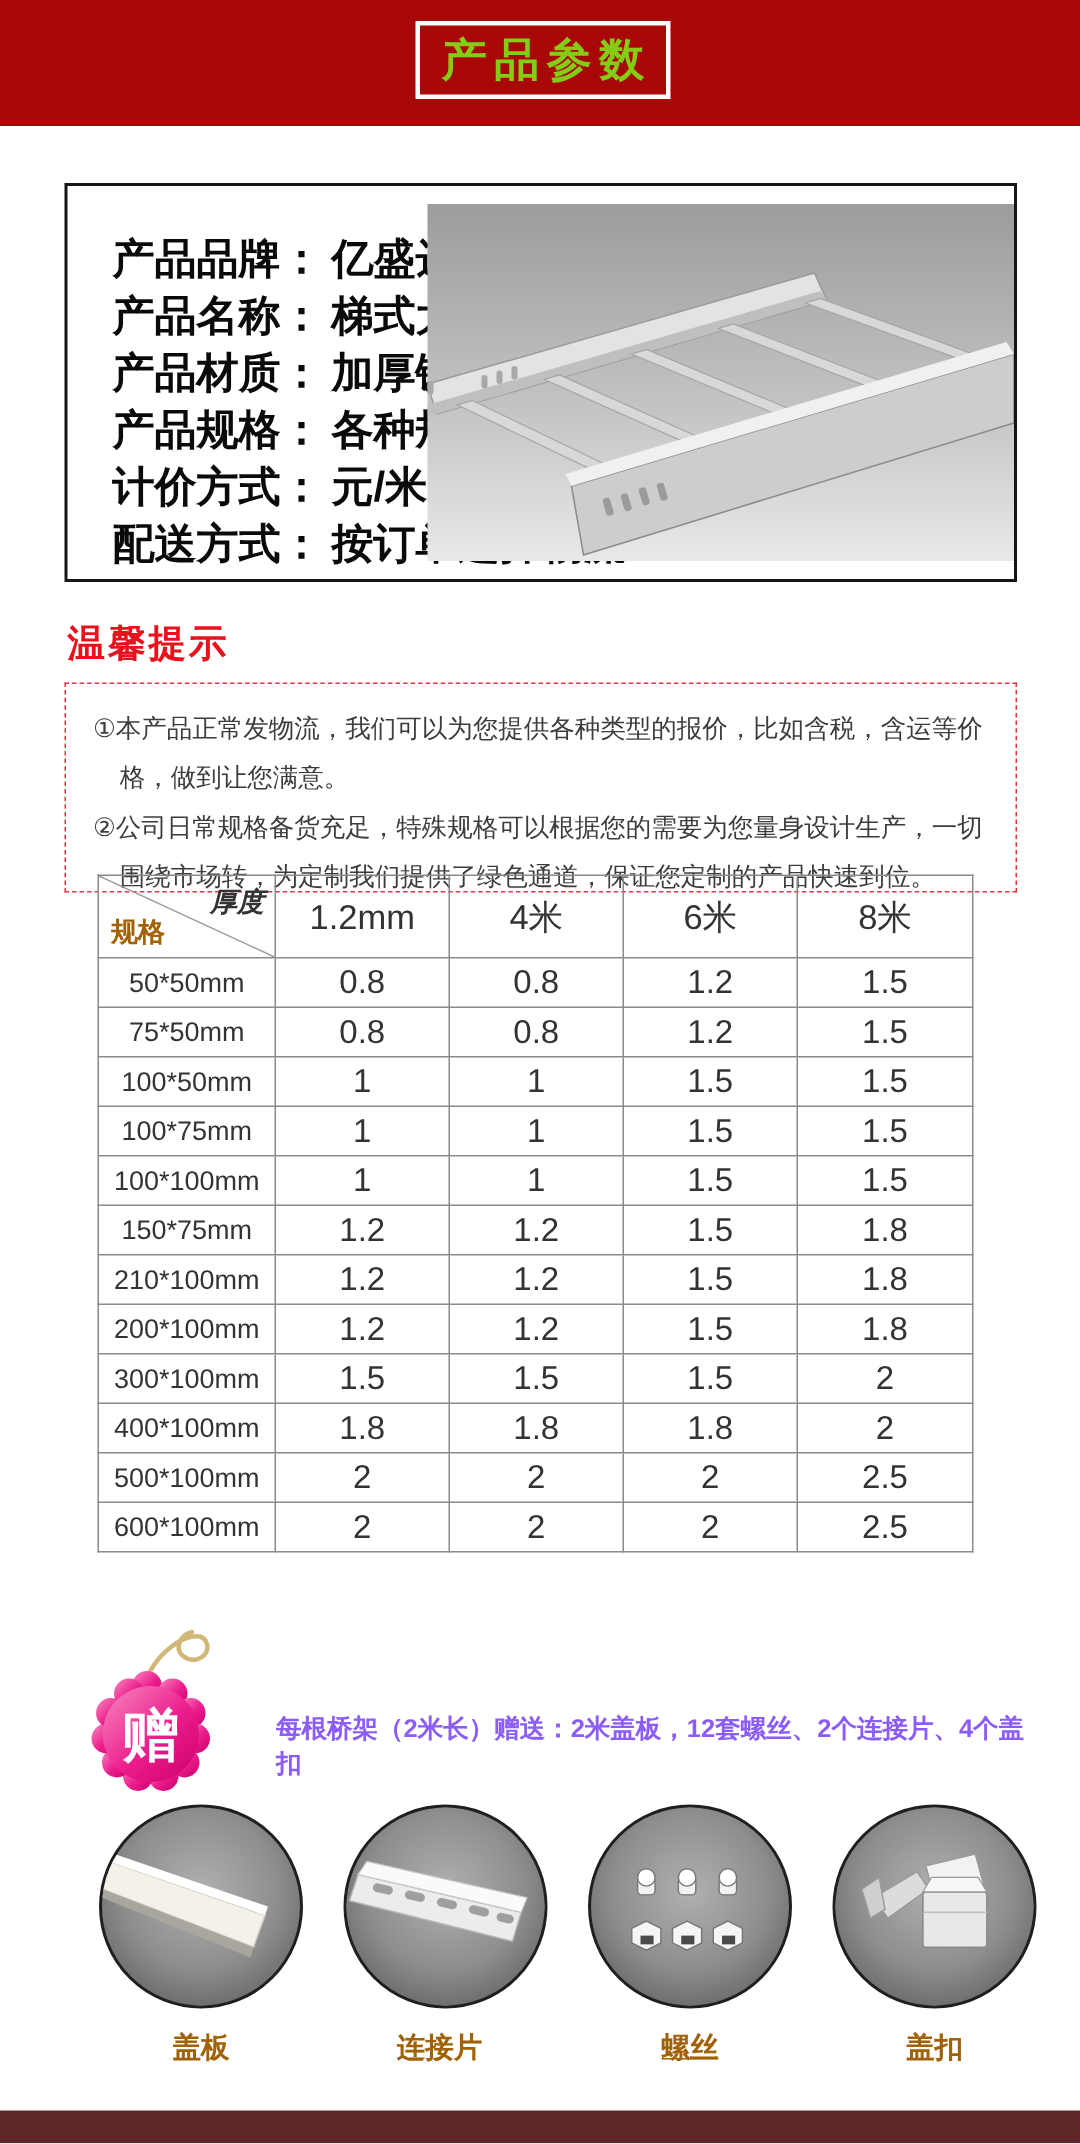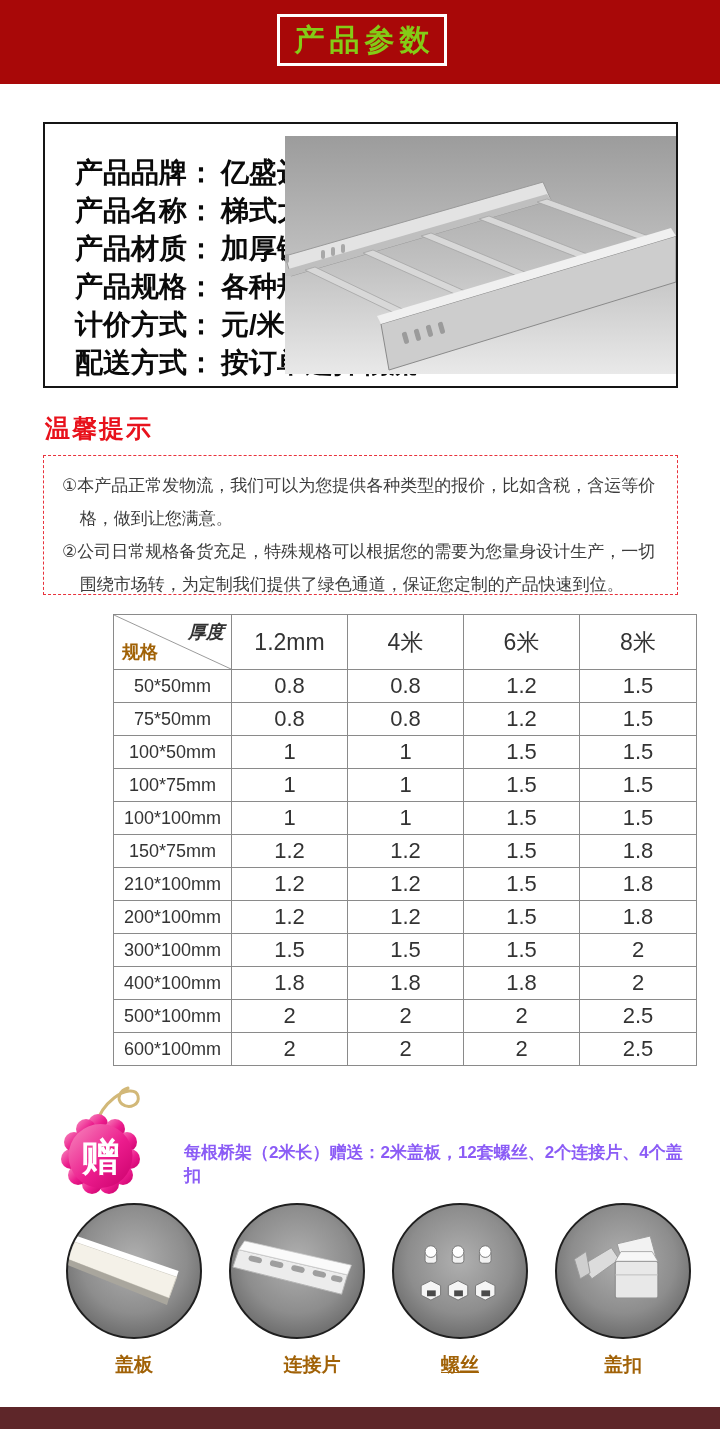--- a/index.html
+++ b/index.html
@@ -20,21 +20,21 @@
   .info-photo { position:absolute; left:240px; top:12px; width:391px; height:238px;
                 background:linear-gradient(to bottom,#9c9c9c 0%,#c2c2c2 55%,#e9e9e9 100%); }
   .info-photo svg { width:100%; height:100%; display:block; }
 
   
   .tips-title { position:absolute; left:45px; top:412px; font-size:25px; font-weight:bold; color:#e8121c; letter-spacing:2px; }
   .tips-box { position:absolute; left:43px; top:455px; width:635px; height:140px; border:1px dashed #e8323c; padding:13px 18px 0 18px; }
   .tips-box p { font-size:17px; line-height:33px; color:#3c3c3c; padding-left:1.05em; text-indent:-1.05em; }
 
   
-  .spec-table { position:absolute; left:65px; top:614px; width:583px; border-collapse:collapse; table-layout:fixed;margin-left:48px; }
+  .spec-table { position:absolute; left:65px; top:583px; width:583px; border-collapse:collapse; table-layout:fixed; }
   .spec-table td, .spec-table th { border:1px solid #8a8a8a; text-align:center; vertical-align:middle;
                                    color:#333; font-weight:normal; }
   .spec-table tr { height:33px; }
   .spec-table tr.head { height:55px; }
   .spec-table tr.head th { font-size:23px; }
   .spec-table td { font-size:22px; }
   .spec-table td.spec { font-size:18px; }
   .corner-cell { position:relative; padding:0; }
   .corner-cell svg { position:absolute; left:0; top:0; width:100%; height:100%; }
   .corner-top { position:absolute; top:5px; right:7px; font-size:18px; font-style:italic; font-weight:bold; color:#333; }
@@ -309,19 +309,19 @@
       <polygon points="26,62 56,44 64,56 36,76" fill="#dcdcdc" stroke="#9a9a9a" stroke-width="1"></polygon>
       <polygon points="18,56 30,48 34,70 24,76" fill="#cfcfcf" stroke="#9a9a9a" stroke-width="1"></polygon>
       <polygon points="62,40 96,32 102,54 68,62" fill="#f2f2f2" stroke="#9a9a9a" stroke-width="1"></polygon>
       <rect x="60" y="58" width="44" height="38" rx="2" fill="#e8e8e8" stroke="#8d8d8d" stroke-width="1.2"></rect>
       <polygon points="60,58 104,58 98,48 66,48" fill="#f7f7f7" stroke="#9a9a9a" stroke-width="0.8"></polygon>
       <line x1="60" y1="72" x2="104" y2="72" stroke="#bdbdbd" stroke-width="1"></line>
     </svg>
   </div>
 
   <div class="acc-label" style="left:66px;">盖板</div>
-  <div class="acc-label" style="left:244px;font-family:Liberation Serif, serif;">连接片</div>
+  <div class="acc-label" style="left:225px;font-family:Liberation Serif, serif;">连接片</div>
   <div class="acc-label u" style="left:392px;">螺丝</div>
   <div class="acc-label" style="left:555px;">盖扣</div>
 
   <div class="bottom-bar"></div>
 
 </div>
 
 </body></html>

